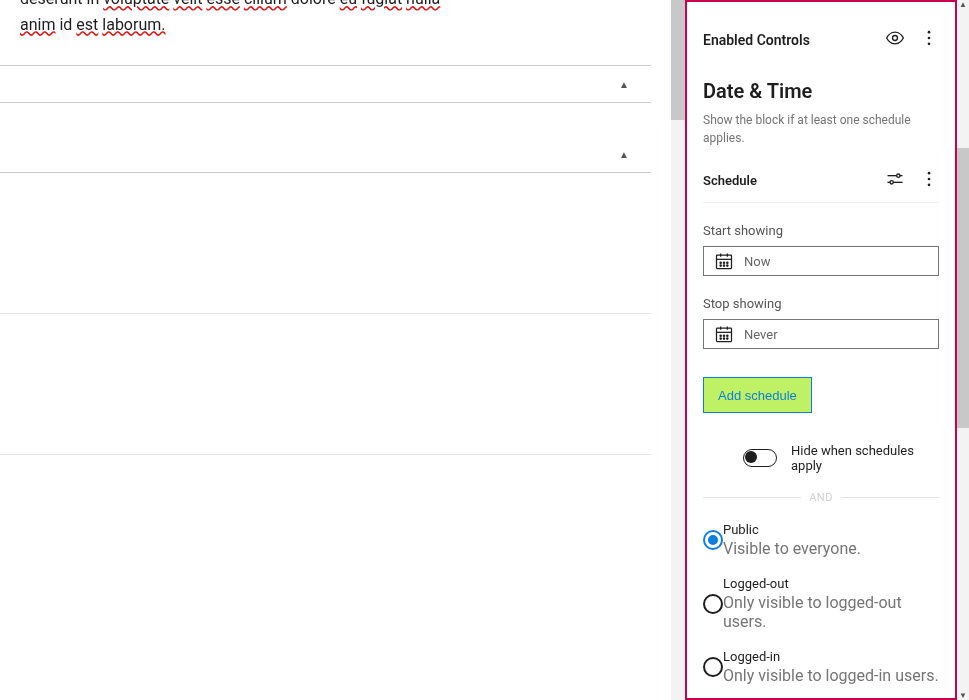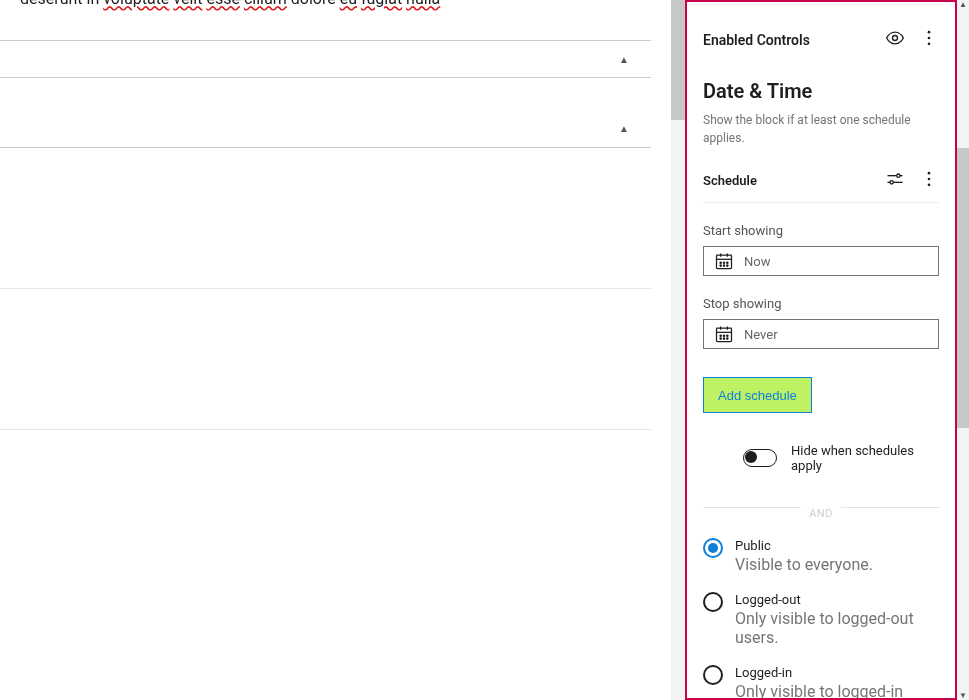--- a/index.html
+++ b/index.html
@@ -36,42 +36,43 @@
 .pick { display: flex; align-items: center; border: 1px solid #757575; height: 30px; padding: 0 10px; gap: 10px; cursor: pointer; color: #666; }
 .pick svg { flex: none; }
 
 .add-btn { display: inline-flex; align-items: center; height: 36px; padding: 0 14px; border: 1px solid #0d7fdb; color: #0d7fdb; margin-top: 28px; background: #bef264; cursor: pointer; font-size: 13px; }
 
 .toggle-row { display: flex; align-items: center; gap: 14px; margin-top: 30px; margin-left: 40px; }
 .toggle { width: 36px; height: 18px; border-radius: 10px; border: 1.5px solid #1e1e1e; position: relative; cursor: pointer; }
 .toggle .knob { position: absolute; width: 12px; height: 12px; background: #1e1e1e; border-radius: 50%; top: 1px; left: 1px; }
 .toggle-row .lab { font-size: 13px; }
 
-.divider-and { display: flex; margin-top: 34px; color: #cfcfcf; font-size: 11px; letter-spacing: 0.5px; gap: 8px; }
+.divider-and { display: flex; align-items: center; margin-top: 18px; color: #cfcfcf; font-size: 11px; letter-spacing: 0.5px; gap: 8px; }
 .divider-and .line { flex: 1; height: 1px; background: #e3e3e3; }
 
 .sect-title2 { font-size: 14px; font-weight: 600; margin-top: 36px; }
-.radio-row { display: flex; gap: 12px; margin-top: 18px; align-items: flex-start; cursor: pointer; }
+.radio-row { display: flex; gap: 0; margin-top: 18px; align-items: center; cursor: pointer; }
 .radio { width: 20px; height: 20px; border: 2px solid #1e1e1e; border-radius: 50%; flex: none; margin-top: 0; position: relative; }
 .radio.checked { border-color: #0d7fdb; }
 .radio.checked::after { content:""; position:absolute; inset:3px; background:#0d7fdb; border-radius:50%; }
 .radio-row .txt .r-lab { font-size: 13px; }
 .radio-row .txt .r-desc { color: #757575; font-size: 16px; margin-top: 2px; }
 
 .cal-icon { width: 20px; height: 20px; stroke: #1e1e1e; stroke-width: 1.5; fill: none; }
 .dots-svg, .eye-svg, .sliders-svg { width: 20px; height: 20px; }
 </style>
 </head>
 <body>
 
 <div class="layout">
 
   <div class="main">
     <div class="editor-text">
       <span id="line1"><span>deserunt</span> <span>in</span> <span class="spellerr">voluptate</span> <span class="spellerr">velit</span> <span class="spellerr">esse</span> <span class="spellerr">cillum</span> <span>dolore</span> <span class="spellerr">eu</span> <span class="spellerr">fugiat</span> <span class="spellerr">nulla</span></span><br>
+      <span id="line2"><span class="spellerr">anim</span> <span>id</span> <span class="spellerr">est</span> <span class="spellerr">laborum.</span></span>
     </div>
     <div class="block-row">
       <span class="chev">▲</span>
     </div>
     <div class="block-row second">
       <span class="chev">▲</span>
     </div>
     <div style="height:140px"></div>
     <hr class="hr">
     <div style="height:140px"></div>

